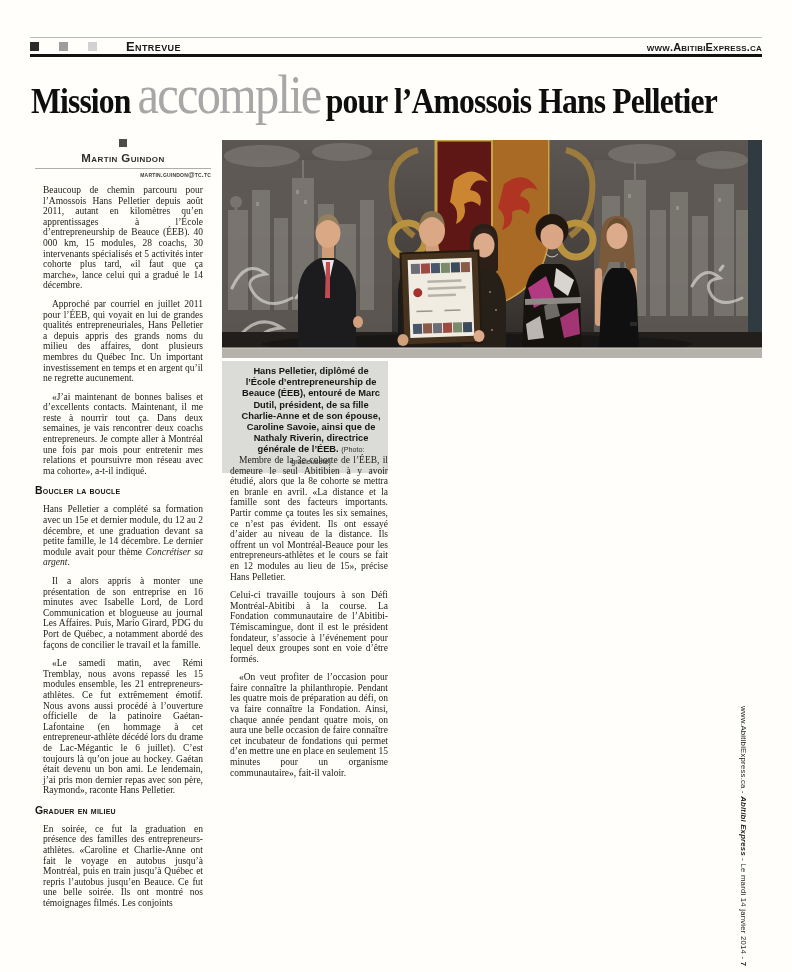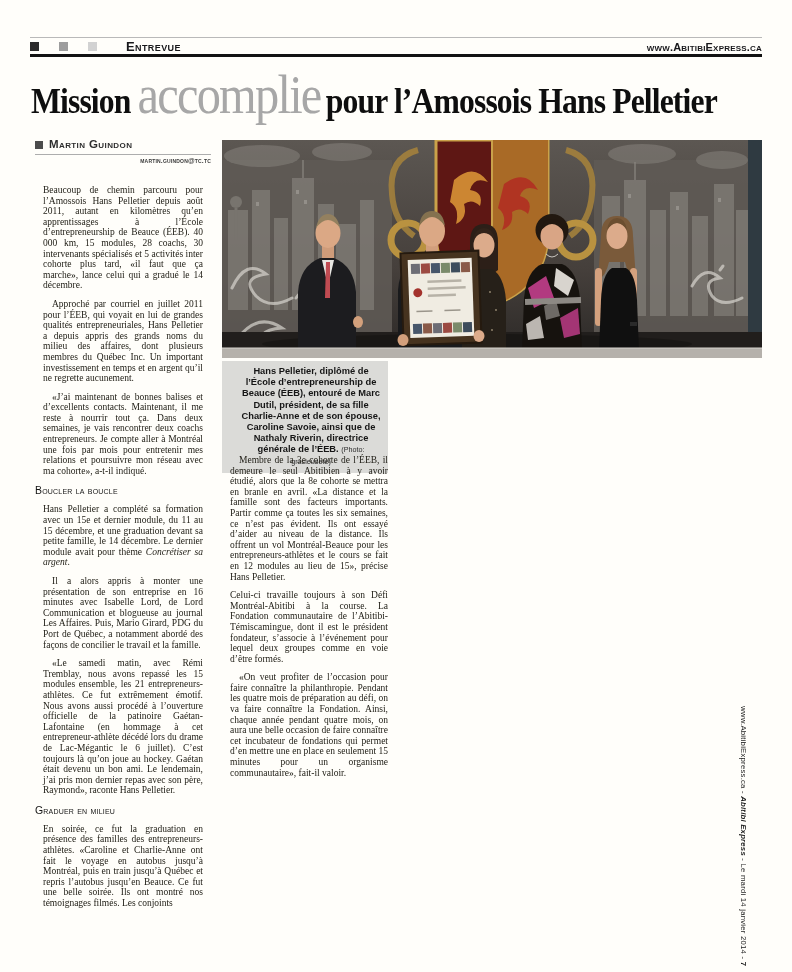--- a/index.html
+++ b/index.html
@@ -22,42 +22,42 @@
   .headline{position:absolute;left:31px;top:64px;margin:0;width:760px;white-space:nowrap;
             transform:scaleX(.88);transform-origin:left center;font-weight:normal;line-height:62px;}
   .hl-b{font-family:"Liberation Serif","DejaVu Serif",serif;font-weight:bold;font-size:36px;
         letter-spacing:-1px;color:#0e0e0e;}
   .hl-g{font-family:"Liberation Serif","DejaVu Serif",serif;font-weight:normal;font-size:55px;
         letter-spacing:-2px;color:#a7a7a7;margin:0 6px 0 8px;}
 
   
   .byline{position:absolute;left:35px;top:139px;width:176px;
           font-family:"Liberation Sans","DejaVu Sans",sans-serif;}
-  .byline-row{display:flex;align-items:center;gap:6px;border-bottom:1.5px solid #adadad;padding-bottom:3px;}
+  .byline-row{display:flex;align-items:center;gap:6px;border-bottom:1.5px solid #adadad;padding-bottom:3px;flex-direction:column;}
   .by-sq{width:8px;height:8px;background:#4c4c4c;display:inline-block;}
   .by-name{font-weight:bold;font-variant:small-caps;font-size:11.5px;letter-spacing:.4px;color:#2e2e2e;line-height:1;}
   .by-email{margin-top:2px;text-align:right;font-weight:bold;font-variant:small-caps;
             font-size:6.8px;letter-spacing:.2px;color:#3a3a3a;}
 
   
   .photo{position:absolute;left:222px;top:140px;width:540px;height:218px;margin:0;}
   .caption{position:absolute;left:222px;top:361px;width:166px;box-sizing:border-box;
            background:#dbdbd8;padding:5px 7px 6px 19px;
            font-family:"Liberation Sans","DejaVu Sans",sans-serif;
            font-weight:bold;font-size:9.3px;line-height:11.2px;color:#151515;text-align:center;}
   .cap-credit{font-weight:normal;font-size:7.2px;color:#2b2b2b;}
 
   
   .col{position:absolute;text-align:justify;font-size:9.5px;line-height:10.6px;color:#232119;}
   .col1{left:35px;top:177px;width:176px;}
   .col2{left:222px;top:447px;width:174px;}
   .col p{margin:8px;text-indent:9px;}
   .col p.noindent{text-indent:0;}
   .col h2{margin:9px 0 1px 0;font-family:"Liberation Sans","DejaVu Sans",sans-serif;
-          font-weight:normal;font-variant:small-caps;font-size:10.5px;letter-spacing:.2px;
+          font-weight:bold;font-variant:small-caps;font-size:10.5px;letter-spacing:.2px;
           color:#141414;line-height:11px;text-align:left;}
 
   
   .edge-strip{position:absolute;left:739px;top:706px;height:262px;
               writing-mode:vertical-rl;text-orientation:mixed;
               font-family:"Liberation Sans","DejaVu Sans",sans-serif;
               font-size:7.8px;letter-spacing:.2px;color:#1d1d1d;white-space:nowrap;}
   .edge-strip .brand{font-weight:bold;font-style:italic;}
   .edge-strip .pagenum{font-weight:bold;}
 </style>
@@ -266,30 +266,30 @@
 
   <div class="caption">
     <span class="cap-text">Hans Pelletier, diplômé de l’École d’entrepreneurship de Beauce (ÉEB), entouré de Marc Dutil, président, de sa fille Charlie-Anne et de son épouse, Caroline Savoie, ainsi que de Nathaly Riverin, directrice générale de l’ÉEB. </span><span class="cap-credit">(Photo: gracieuseté)</span>
   </div>
 
   <div class="col col1">
     <p class="noindent">Beaucoup de chemin parcouru pour l’Amossois Hans Pelletier depuis août 2011, autant en kilomètres qu’en apprentissages à l’École d’entrepreneurship de Beauce (ÉEB). 40 000 km, 15 modules, 28 coachs, 30 intervenants spécialisés et 5 activités inter cohorte plus tard, «il faut que ça marche», lance celui qui a gradué le 14 décembre.</p>
     <p>Approché par courriel en juillet 2011 pour l’ÉEB, qui voyait en lui de grandes qualités entrepreneuriales, Hans Pelletier a depuis appris des grands noms du milieu des affaires, dont plusieurs membres du Québec Inc. Un important investissement en temps et en argent qu’il ne regrette aucunement.</p>
     <p>«J’ai maintenant de bonnes balises et d’excellents contacts. Maintenant, il me reste à nourrir tout ça. Dans deux semaines, je vais rencontrer deux coachs entrepreneurs. Je compte aller à Montréal une fois par mois pour entretenir mes relations et poursuivre mon réseau avec ma cohorte», a-t-il indiqué.</p>
     <h2>Boucler la boucle</h2>
-    <p class="noindent"><span>Hans Pelletier a complété sa formation avec un 15e et dernier module, du 11 au 15 décembre, et une graduation devant sa petite famille, le 14 décembre. Le dernier module avait pour thème </span><i>Concrétiser sa argent</i><span>.</span></p>
+    <p class="noindent"><span>Hans Pelletier a complété sa formation avec un 15e et dernier module, du 12 au 2 décembre, et une graduation devant sa petite famille, le 14 décembre. Le dernier module avait pour thème </span><i>Concrétiser sa argent</i><span>.</span></p>
     <p>Il a alors appris à monter une présentation de son entreprise en 16 minutes avec Isabelle Lord, de Lord Communication et blogueuse au journal Les Affaires. Puis, Mario Girard, PDG du Port de Québec, a notamment abordé des façons de concilier le travail et la famille.</p>
     <p>«Le samedi matin, avec Rémi Tremblay, nous avons repassé les 15 modules ensemble, les 21 entrepreneurs-athlètes. Ce fut extrêmement émotif. Nous avons aussi procédé à l’ouverture officielle de la patinoire Gaétan-Lafontaine (en hommage à cet entrepreneur-athlète décédé lors du drame de Lac-Mégantic le 6 juillet). C’est toujours là qu’on joue au hockey. Gaétan était devenu un bon ami. Le lendemain, j’ai pris mon dernier repas avec son père, Raymond», raconte Hans Pelletier.</p>
     <h2>Graduer en milieu</h2>
     <p class="noindent">En soirée, ce fut la graduation en présence des familles des entrepreneurs-athlètes. «Caroline et Charlie-Anne ont fait le voyage en autobus jusqu’à Montréal, puis en train jusqu’à Québec et repris l’autobus jusqu’en Beauce. Ce fut une belle soirée. Ils ont montré nos témoignages filmés. Les conjoints</p>
   </div>
 
   <div class="col col2">
     <p>Membre de la 3e cohorte de l’ÉEB, il demeure le seul Abitibien à y avoir étudié, alors que la 8e cohorte se mettra en branle en avril. «La distance et la famille sont des facteurs importants. Partir comme ça toutes les six semaines, ce n’est pas évident. Ils ont essayé d’aider au niveau de la distance. Ils offrent un vol Montréal-Beauce pour les entrepreneurs-athlètes et le cours se fait en 12 modules au lieu de 15», précise Hans Pelletier.</p>
-    <p class="noindent">Celui-ci travaille toujours à son Défi Montréal-Abitibi à la course. La Fondation communautaire de l’Abitibi-Témiscamingue, dont il est le président fondateur, s’associe à l’événement pour lequel deux groupes comme en voie d’être formés.</p>
+    <p class="noindent">Celui-ci travaille toujours à son Défi Montréal-Abitibi à la course. La Fondation communautaire de l’Abitibi-Témiscamingue, dont il est le président fondateur, s’associe à l’événement pour lequel deux groupes sont en voie d’être formés.</p>
     <p>«On veut profiter de l’occasion pour faire connaître la philanthropie. Pendant les quatre mois de préparation au défi, on va faire connaître la Fondation. Ainsi, chaque année pendant quatre mois, on aura une belle occasion de faire connaître cet incubateur de fondations qui permet d’en mettre une en place en seulement 15 minutes pour un organisme communautaire», fait-il valoir.</p>
   </div>
 
   <div class="edge-strip">
     <span>www.AbitibiExpress.ca - </span><span class="brand">Abitibi Express</span><span> - Le mardi 14 janvier 2014 - </span><span class="pagenum">7</span>
   </div>
 
 </div>
 
 </body></html>

